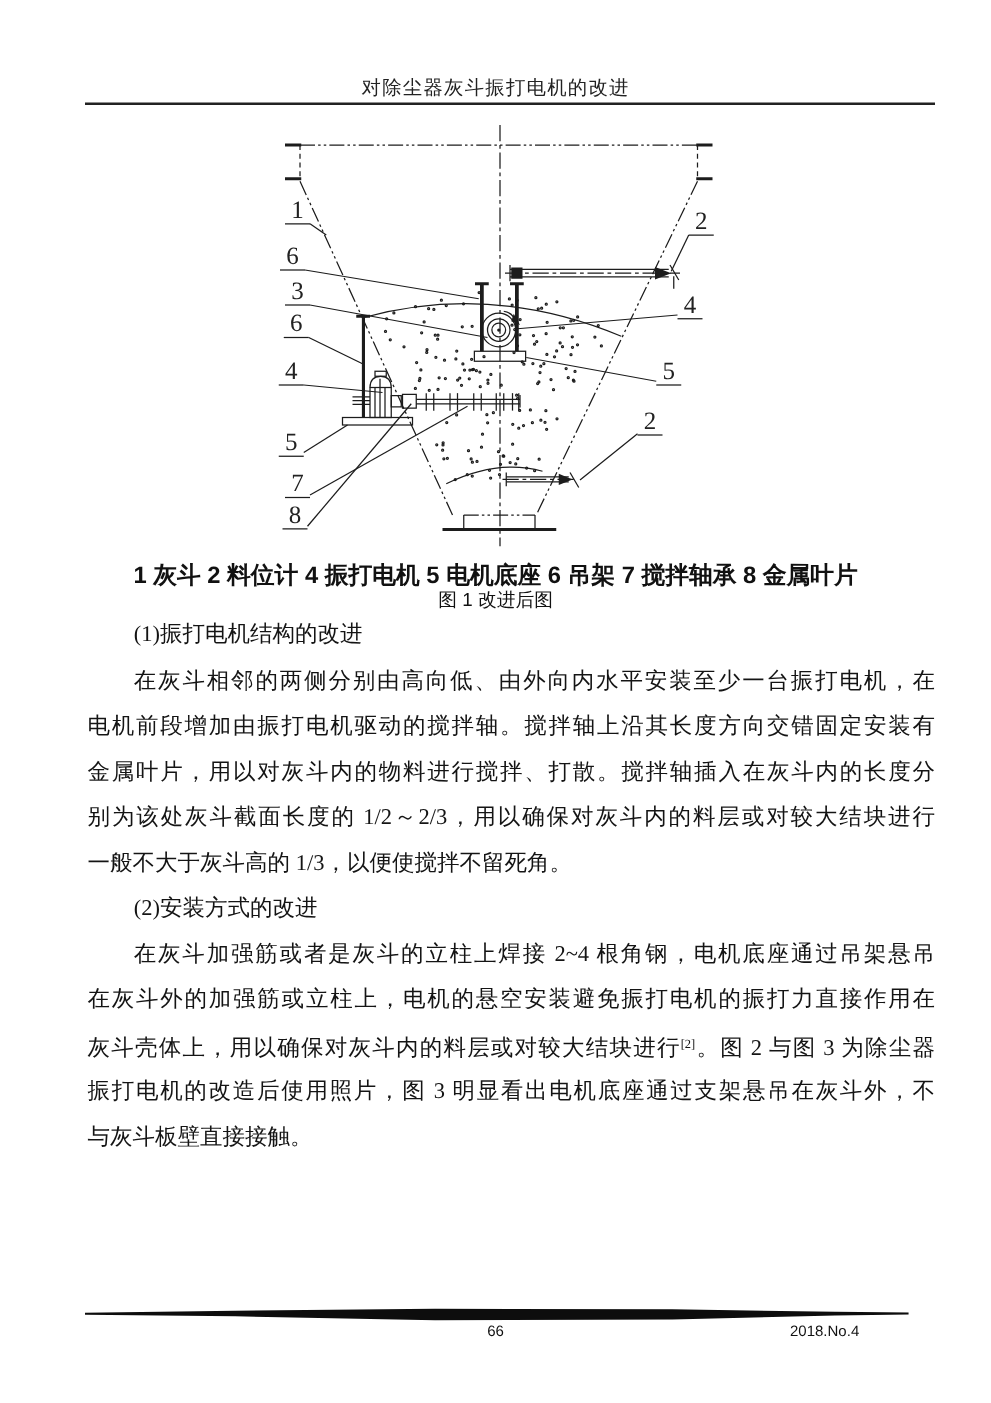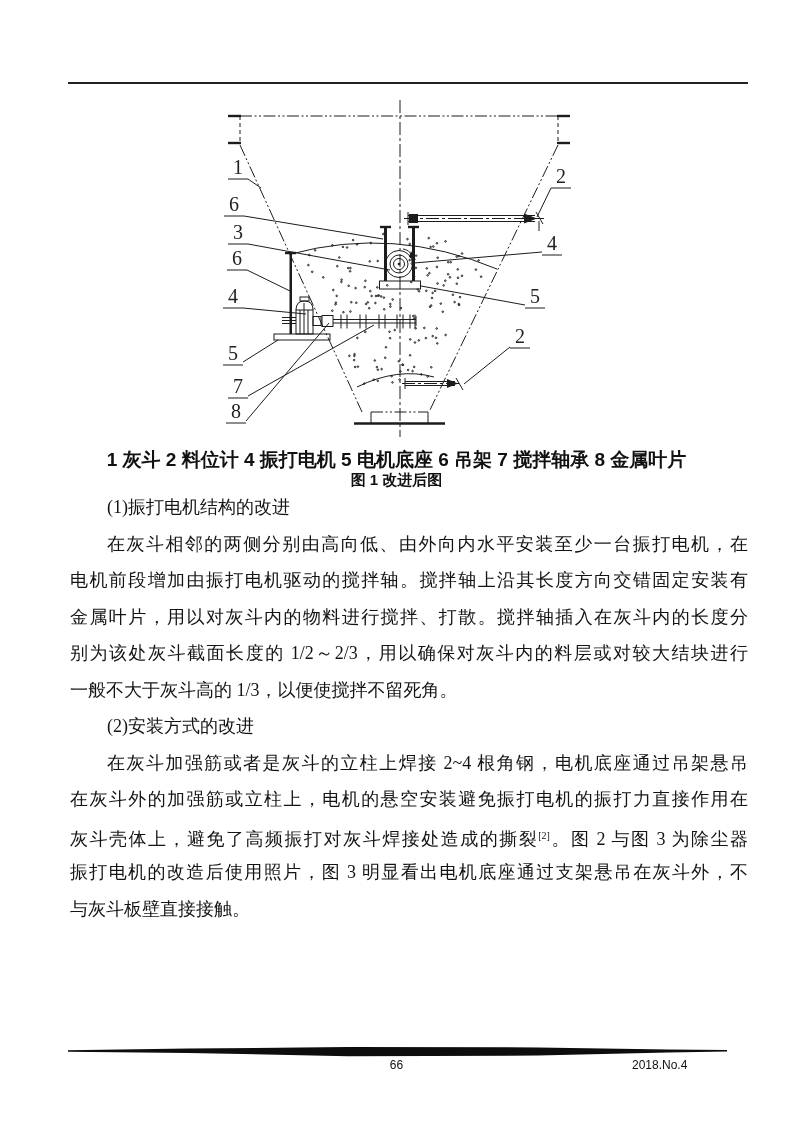--- a/index.html
+++ b/index.html
@@ -13,21 +13,21 @@
   }
   .header-rule{position:absolute;top:82px;left:68px;width:680px;height:2px;background:#222;}
   .figure-svg{position:absolute;left:183px;top:95px;}
   .fig-caption{
     position:absolute;top:447px;left:0;right:0;text-align:center;
     font-family:"Liberation Sans","DejaVu Sans",sans-serif;font-weight:bold;
     font-size:19px;color:#111;
   }
   .fig-title{
     position:absolute;top:471px;left:0;right:0;text-align:center;
-    font-family:"Liberation Sans","DejaVu Sans",sans-serif;font-weight:bold;
+    font-family:"Liberation Sans","DejaVu Sans",sans-serif;font-weight:normal;
     font-size:15px;color:#111;
   }
   .body-block{position:absolute;left:70px;top:489px;width:678px;font-size:18px;color:#141414;}
   .line{height:36.5px;line-height:36.5px;white-space:nowrap;}
   .line.just{white-space:normal;text-align:justify;text-align-last:justify;}
   .line.indent{text-indent:37px;}
   sup.cite{font-size:10px;vertical-align:6px;letter-spacing:0;}
   .footer-bar{position:absolute;left:68px;top:1046px;}
   .footer-page{
     position:absolute;top:1058px;left:0;right:0;text-align:center;
@@ -43,20 +43,21 @@
   .dg text{fill:#222;stroke:none;font-family:"Liberation Serif","DejaVu Serif",serif;font-size:20px;}
   .dg .phantom{stroke-dasharray:12 2.5 2 2.5 2 2.5;}
   .dg .dashdot{stroke-dasharray:13 3 3 3;}
   .dg .shortdash{stroke-dasharray:4 3;}
 </style>
 </head>
 <body>
 
 <div class="page">
 
+  <div class="header-title">对除尘器灰斗振打电机的改进</div>
   <div class="header-rule"></div>
 
   <svg class="figure-svg dg" width="430" height="352" viewBox="183 95 430 352">
 
     <g>
       <line class="phantom" x1="240" y1="116" x2="558" y2="116"></line>
       <line class="thick" x1="228" y1="116" x2="241" y2="116"></line>
       <line class="shortdash" x1="240" y1="116" x2="240" y2="143"></line>
       <line class="thick" x1="228" y1="143" x2="241" y2="143"></line>
       <line class="thick" x1="557" y1="116" x2="570" y2="116"></line>
@@ -345,21 +346,21 @@
   <div class="body-block">
     <div class="line indent">(1)振打电机结构的改进</div>
     <div class="line indent just">在灰斗相邻的两侧分别由高向低、由外向内水平安装至少一台振打电机，在</div>
     <div class="line just">电机前段增加由振打电机驱动的搅拌轴。搅拌轴上沿其长度方向交错固定安装有</div>
     <div class="line just">金属叶片，用以对灰斗内的物料进行搅拌、打散。搅拌轴插入在灰斗内的长度分</div>
     <div class="line just">别为该处灰斗截面长度的 1/2～2/3，用以确保对灰斗内的料层或对较大结块进行</div>
     <div class="line">一般不大于灰斗高的 1/3，以便使搅拌不留死角。</div>
     <div class="line indent">(2)安装方式的改进</div>
     <div class="line indent just">在灰斗加强筋或者是灰斗的立柱上焊接 2~4 根角钢，电机底座通过吊架悬吊</div>
     <div class="line just">在灰斗外的加强筋或立柱上，电机的悬空安装避免振打电机的振打力直接作用在</div>
-    <div class="line just"><span>灰斗壳体上，避免了高频振打对灰斗焊接处造成的撕裂</span><sup class="cite">[2]</sup><span>。图 2 与图 3 为除尘器</span></div>
+    <div class="line just"><span>灰斗壳体上，用以确保对灰斗内的料层或对较大结块进行</span><sup class="cite">[2]</sup><span>。图 2 与图 3 为除尘器</span></div>
     <div class="line just">振打电机的改造后使用照片，图 3 明显看出电机底座通过支架悬吊在灰斗外，不</div>
     <div class="line">与灰斗板壁直接接触。</div>
   </div>
 
   <svg class="footer-bar" width="659" height="12" viewBox="0 0 659 12">
     <polygon fill="#0d0d0d" points="0,4.2 120,2.6 280,1.0 470,1.4 600,3.4 659,4.0 659,5.6 600,6.4 470,9.6 280,10.2 120,7.0 0,5.8"></polygon>
   </svg>
   <div class="footer-page">66</div>
   <div class="footer-issue">2018.No.4</div>
 

